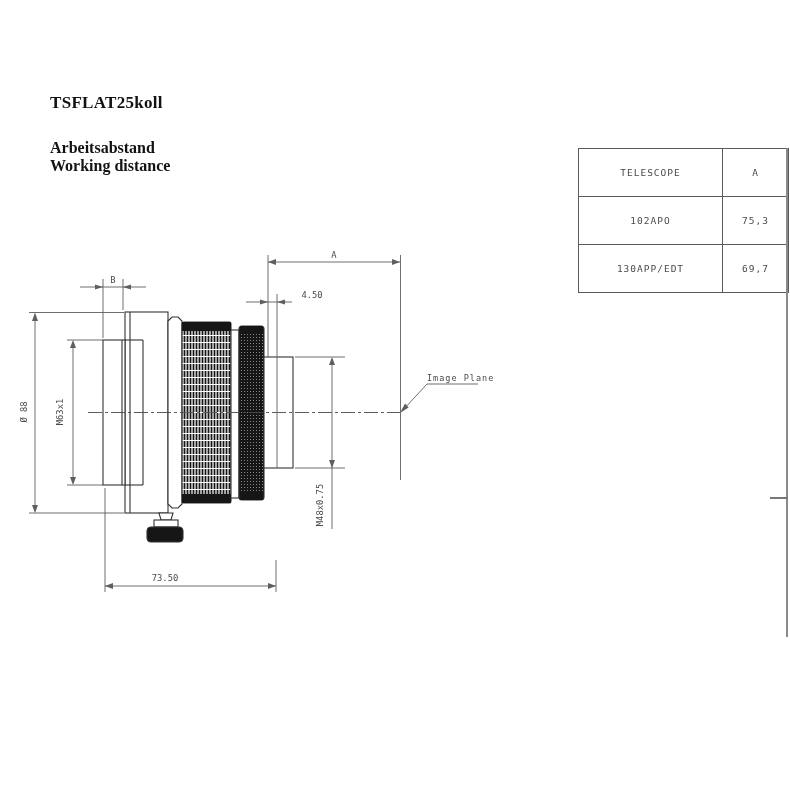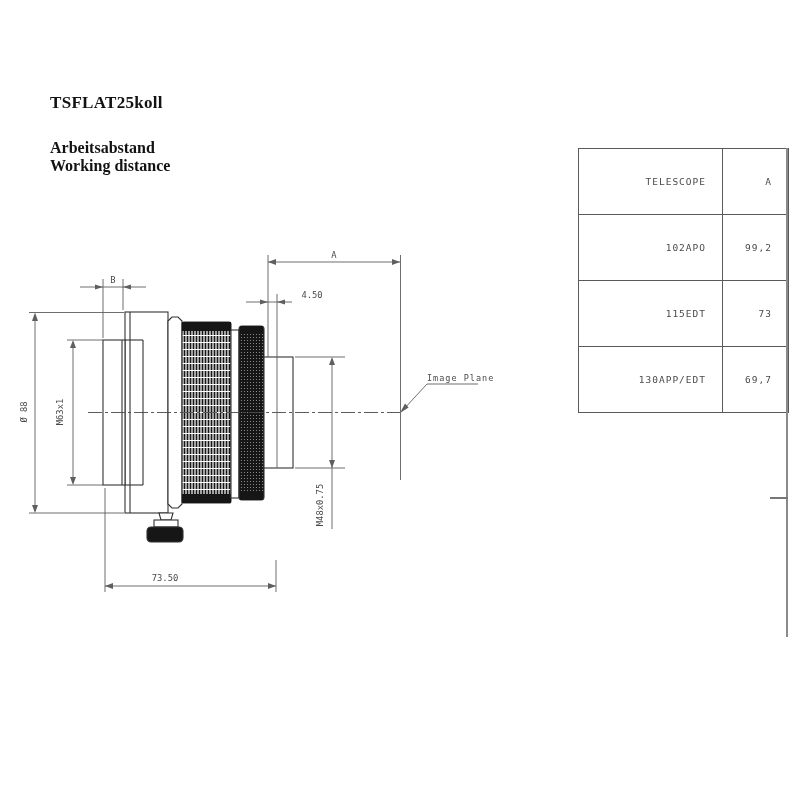--- a/index.html
+++ b/index.html
@@ -6,23 +6,23 @@
   .page{position:relative;width:790px;height:790px;background:#ffffff;overflow:hidden;
         font-family:"DejaVu Sans Mono", monospace;}
   .title{position:absolute;left:50px;top:93px;font-family:"Liberation Serif",serif;
          font-weight:bold;font-size:17px;color:#121212;letter-spacing:.3px;}
   .subtitle{position:absolute;left:50px;top:139px;font-family:"Liberation Serif",serif;
          font-weight:bold;font-size:16px;color:#121212;line-height:18px;}
   svg.draw{position:absolute;left:0;top:0;}
   
   .spec{position:absolute;left:578px;top:148px;width:210px;border-collapse:collapse;
         table-layout:fixed;}
-  .spec td,.spec th{border:1px solid #5a5a5a;height:33px;text-align:right;vertical-align:middle;
+  .spec td,.spec th{border:1px solid #5a5a5a;height:33px;text-align:center;vertical-align:middle;
         font-family:"DejaVu Sans Mono",monospace;font-weight:normal;
-        font-size:9.5px;color:#4a4a4a;letter-spacing:1px;padding:16px;}
+        font-size:9.5px;color:#4a4a4a;letter-spacing:1px;padding:7px;}
   .c1{width:144px;} .c2{width:66px;}
   .frame-line{position:absolute;left:786px;top:148px;width:2px;height:489px;background:#8a8a8a;}
   .frame-tick{position:absolute;left:770px;top:497px;width:18px;height:1.5px;background:#777;}
 </style>
 </head>
 <body>
 
 <div class="page">
 
   <div class="title">TSFLAT25koll</div>
@@ -153,25 +153,21 @@
         <col class="c1">
         <col class="c2">
       </colgroup>
     <tbody>
         <tr>
       <th>TELESCOPE</th>
       <th>A</th>
     </tr>
     <tr>
       <td>102APO</td>
-      <td>99,2</td>
-    </tr>
-    <tr>
-      <td>115EDT</td>
-      <td>73</td>
+      <td>75,3</td>
     </tr>
     <tr>
       <td>130APP/EDT</td>
       <td>69,7</td>
     </tr>
   </tbody>
     </table>
 
   <div class="frame-line"></div>
   <div class="frame-tick"></div>

